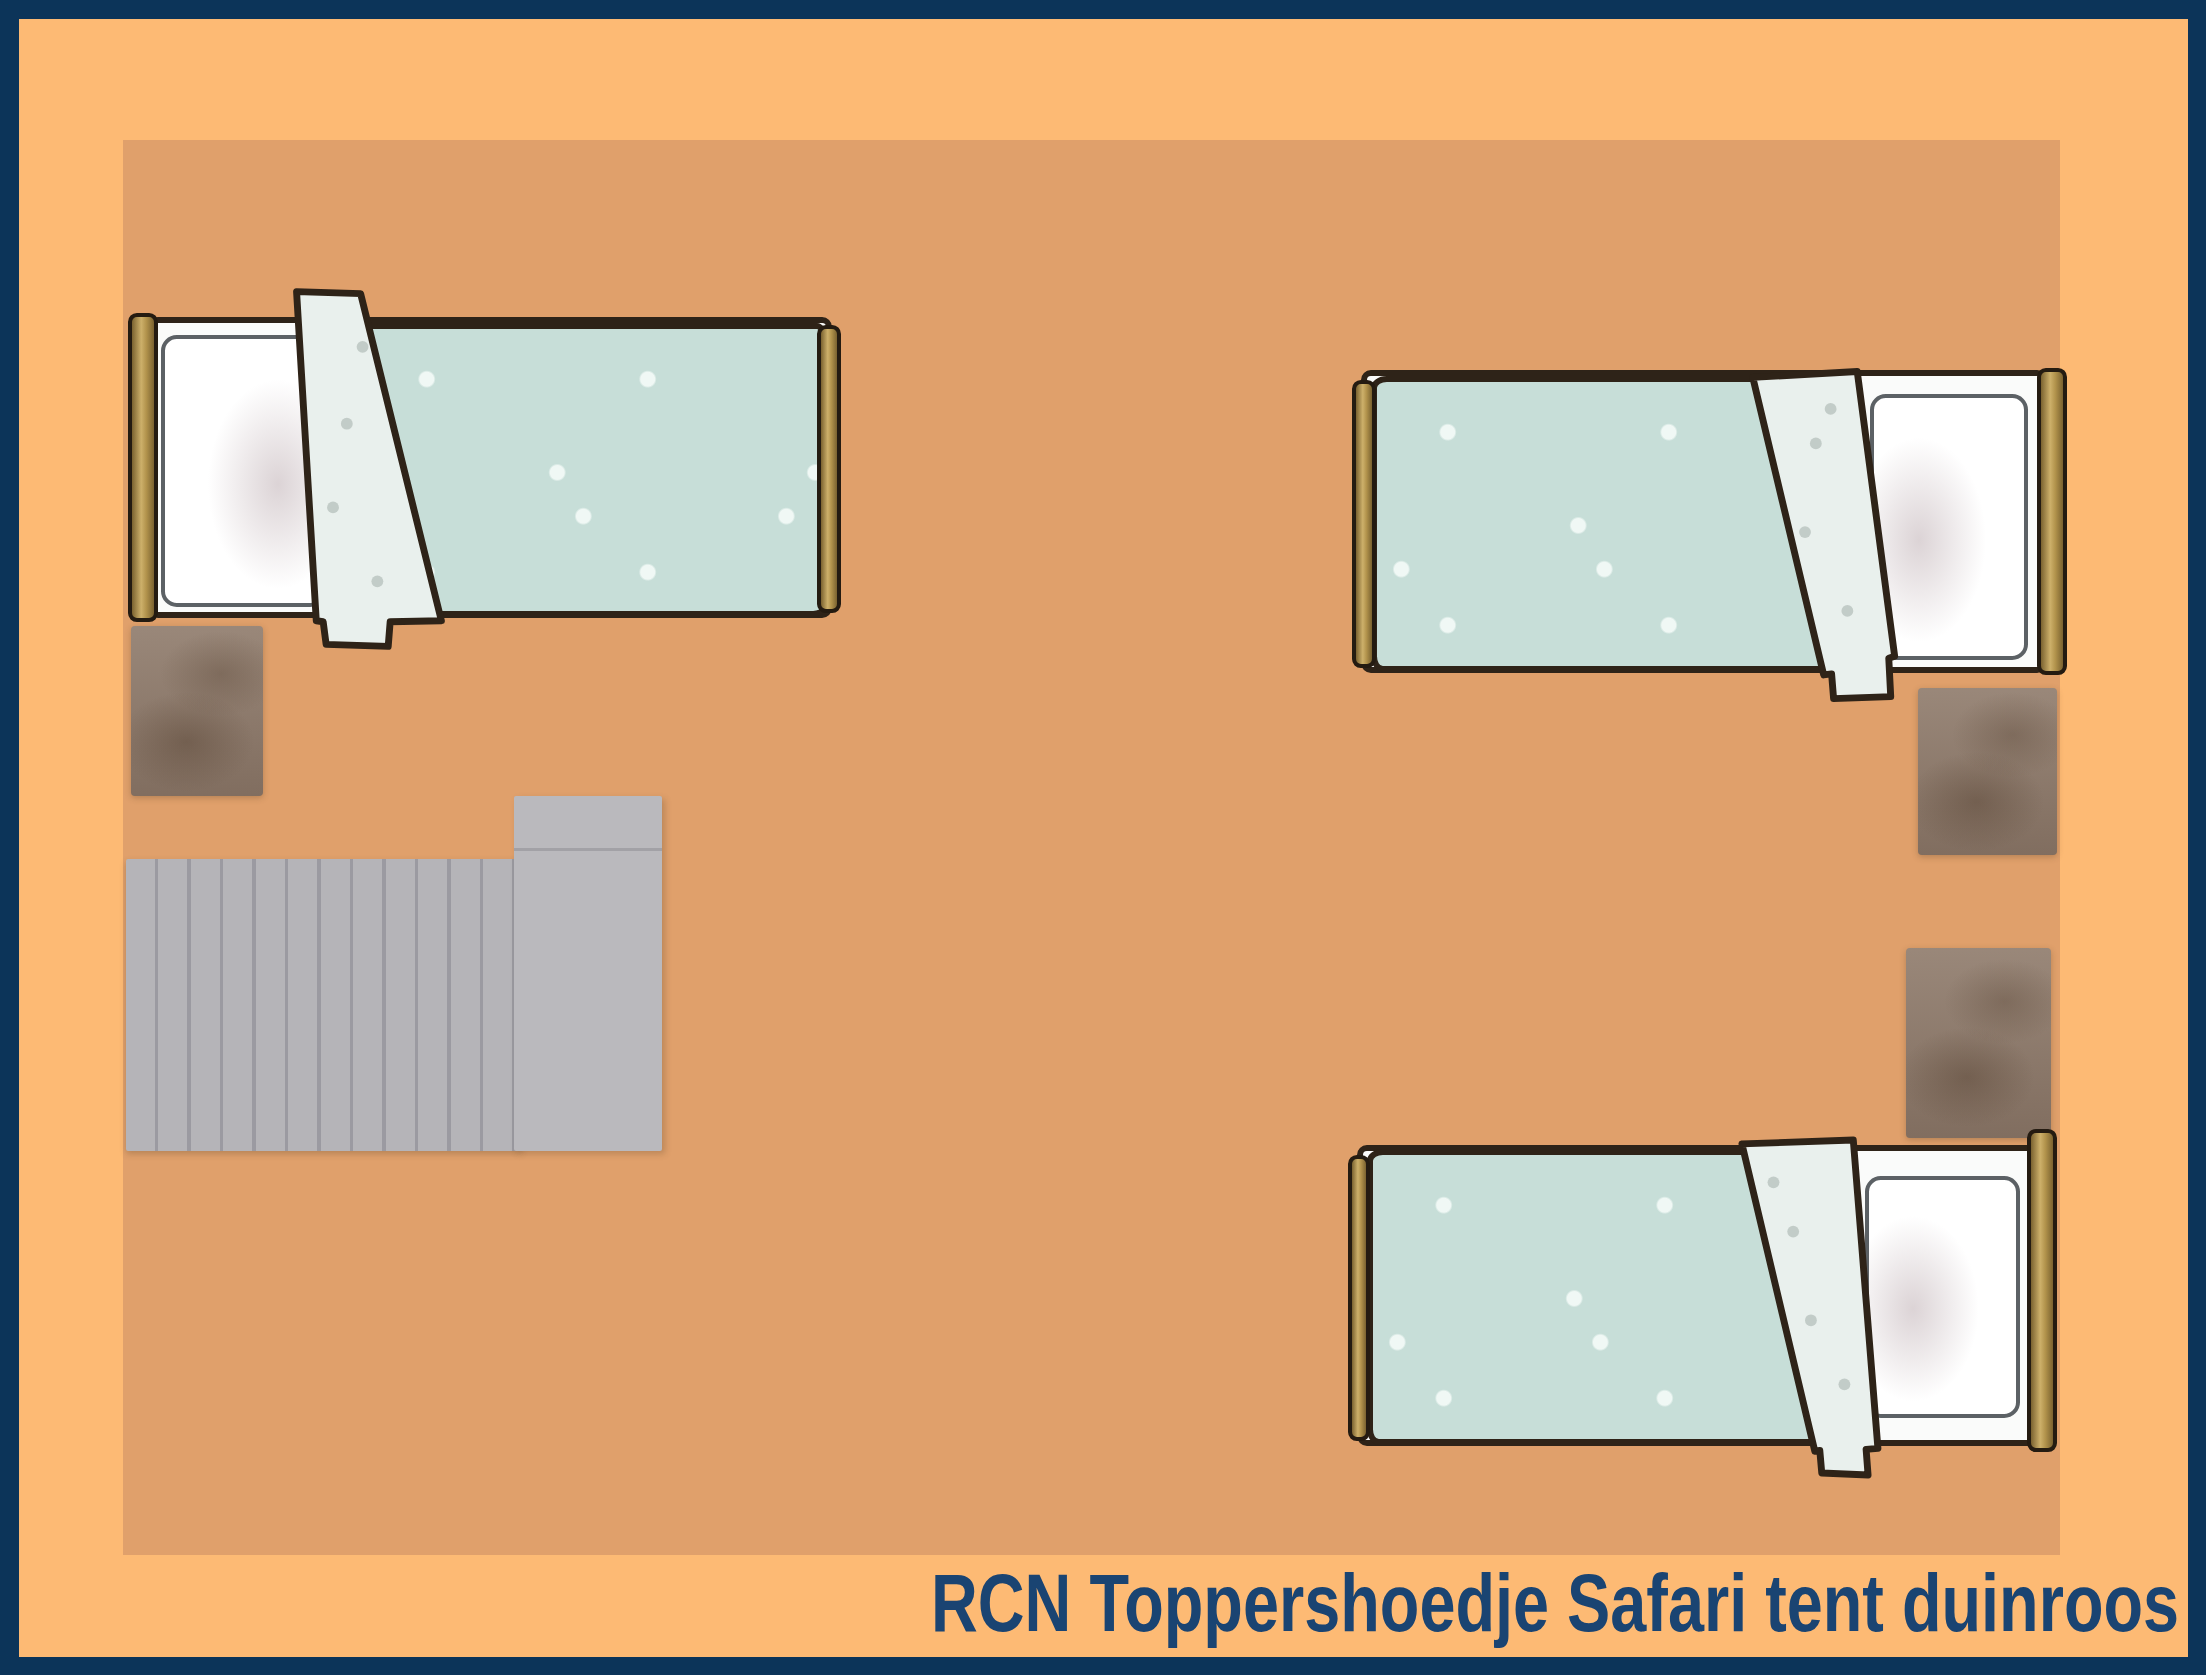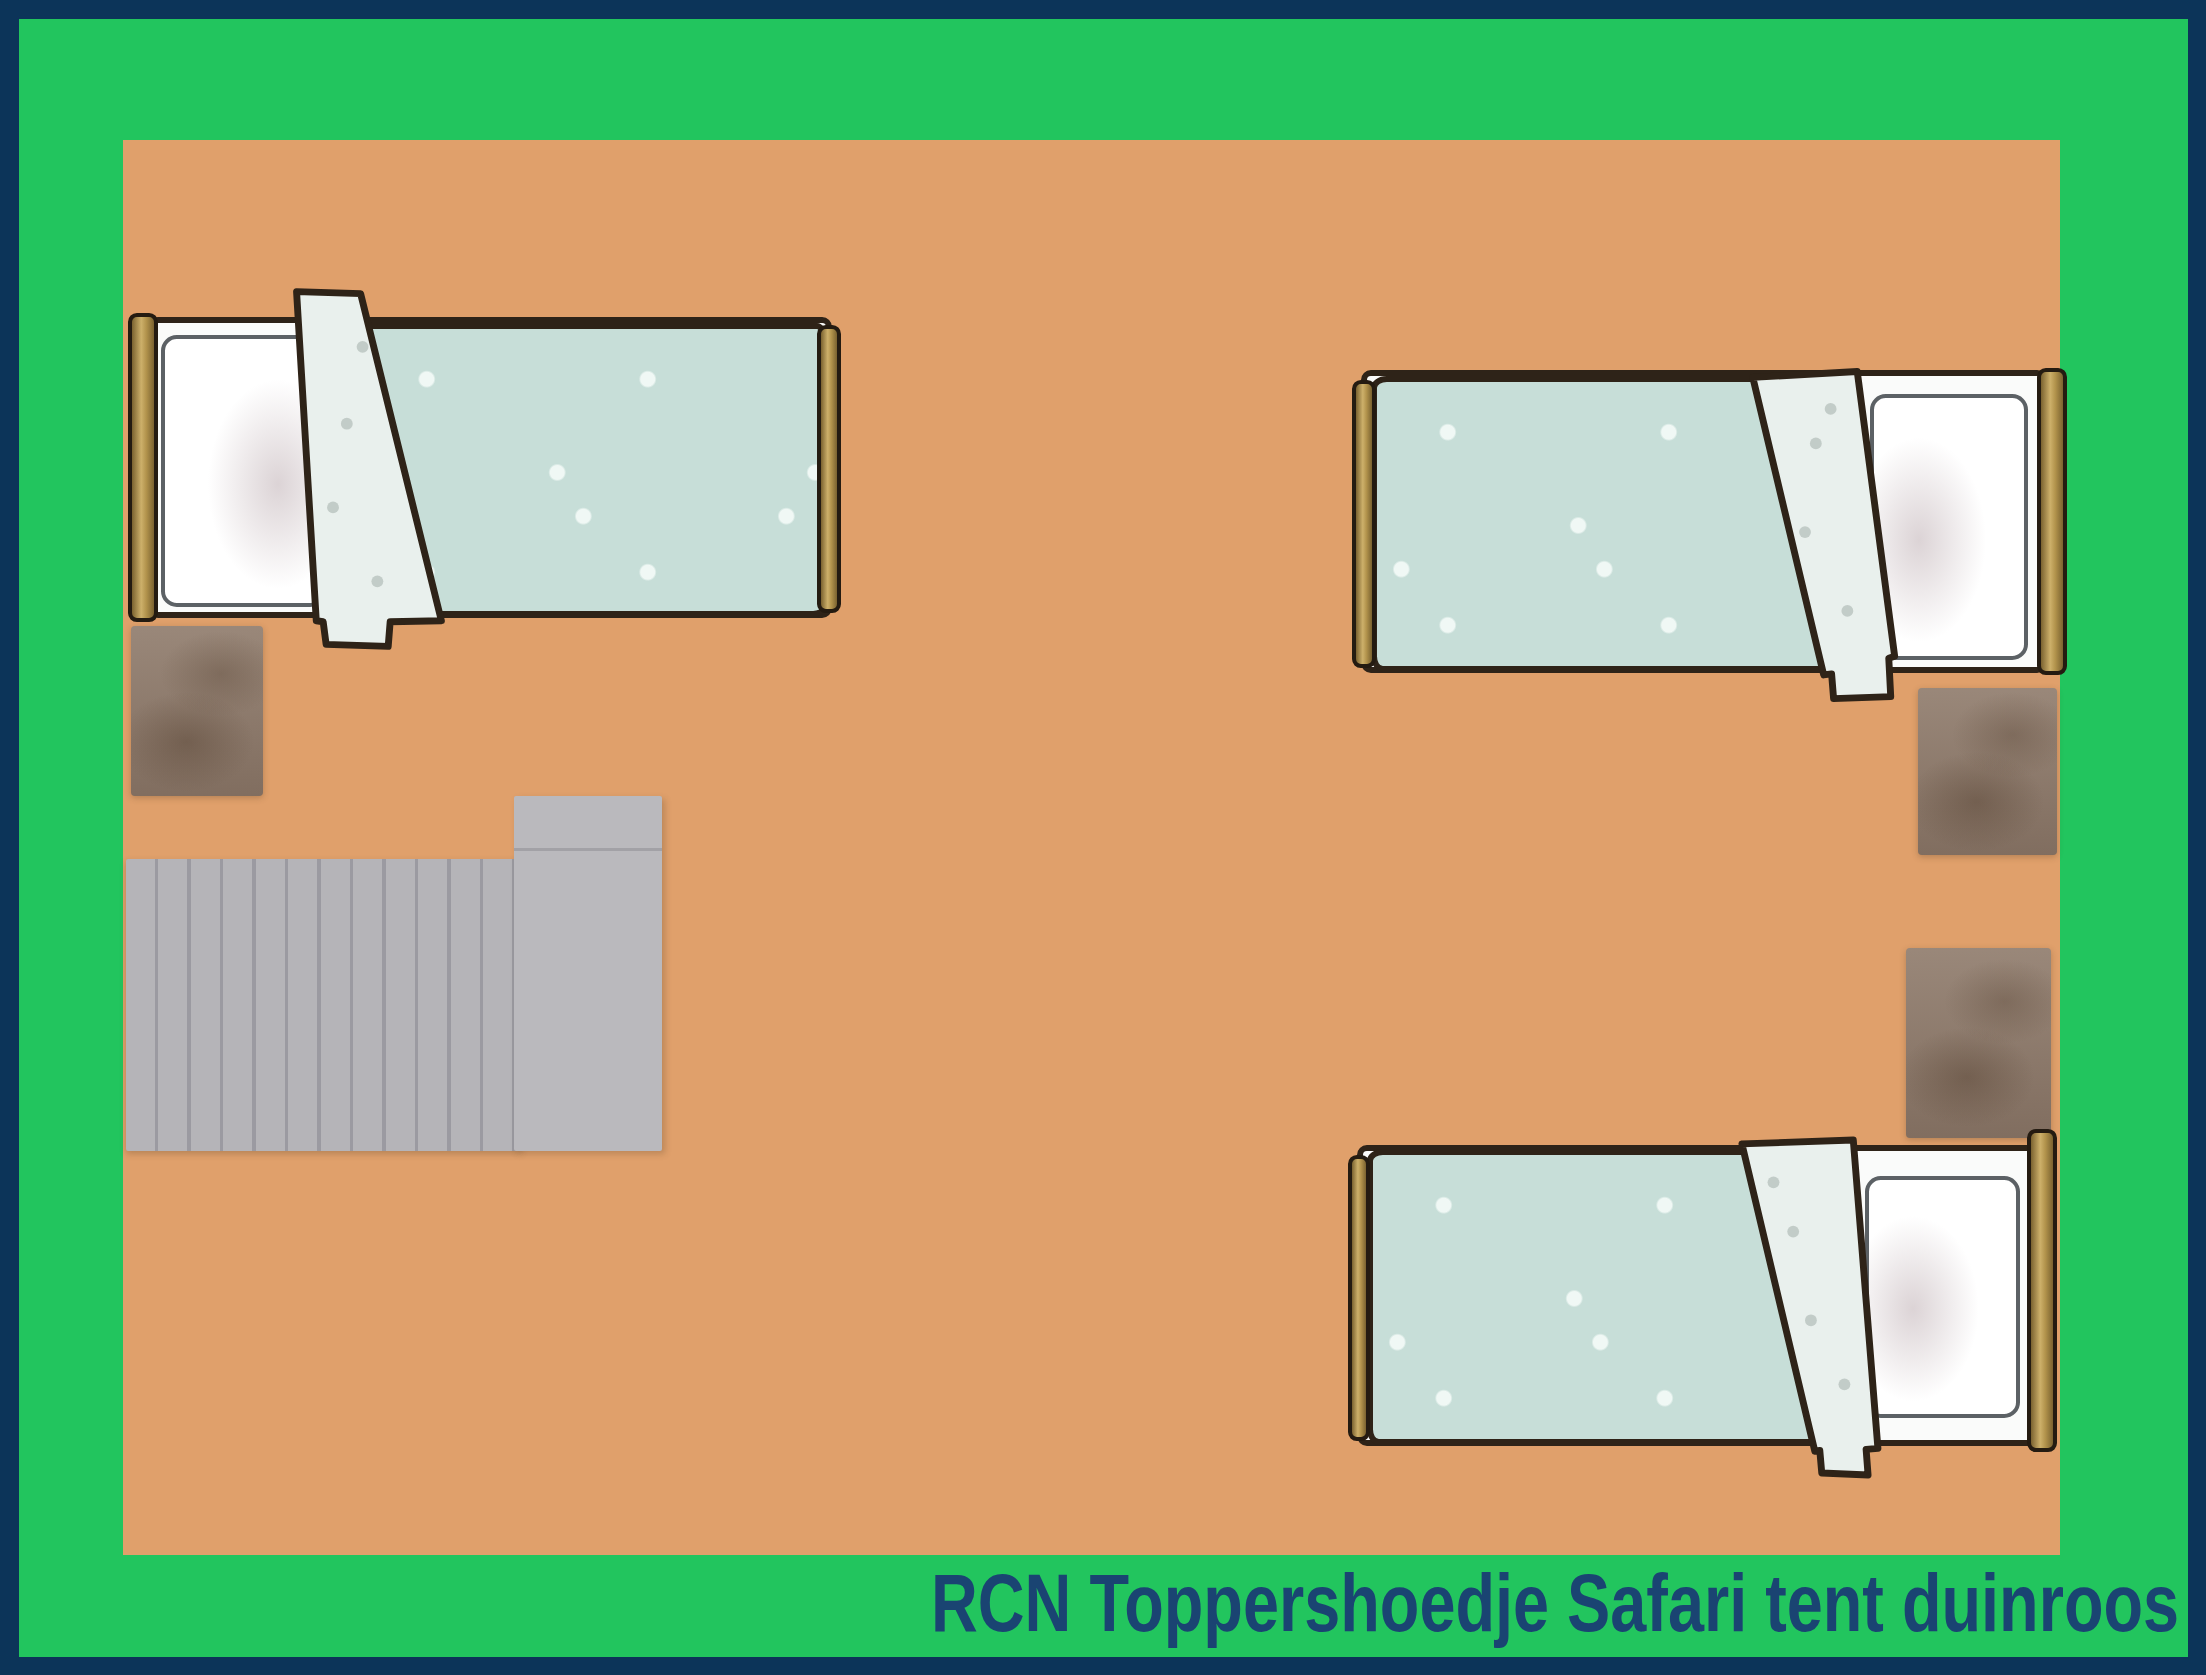--- a/index.html
+++ b/index.html
@@ -17,21 +17,21 @@
     --wood-d:#7a6230;
     --rug:#8e7b6d;
     --stairs:#b5b4b8;
     --stripe:#9b9aa1;
     --landing:#bab9bd;
     --landing-line:#a2a1a6;
   }
   html,body{margin:0;padding:0;background:#fff;}
   body{font-family:"Liberation Sans", sans-serif;}
   .stage{
-    position:relative;width:2207px;height:1676px;background:#22c55e;overflow:hidden;
+    position:relative;width:2207px;height:1676px;background:#fdba74;overflow:hidden;
   }
   .frame{
     position:absolute;inset:0;border:19.7px solid var(--navy);box-sizing:border-box;
     pointer-events:none;z-index:40;
   }
   .floor{
     position:absolute;left:123px;top:140px;width:1937px;height:1415px;
     background:var(--floor);
   }
   

